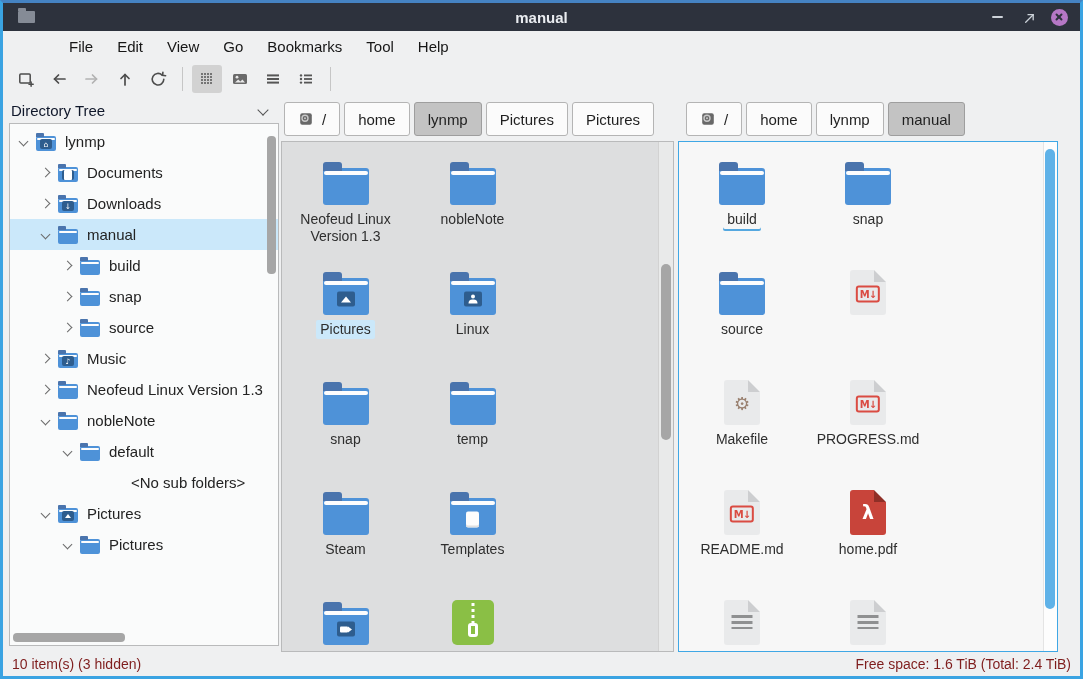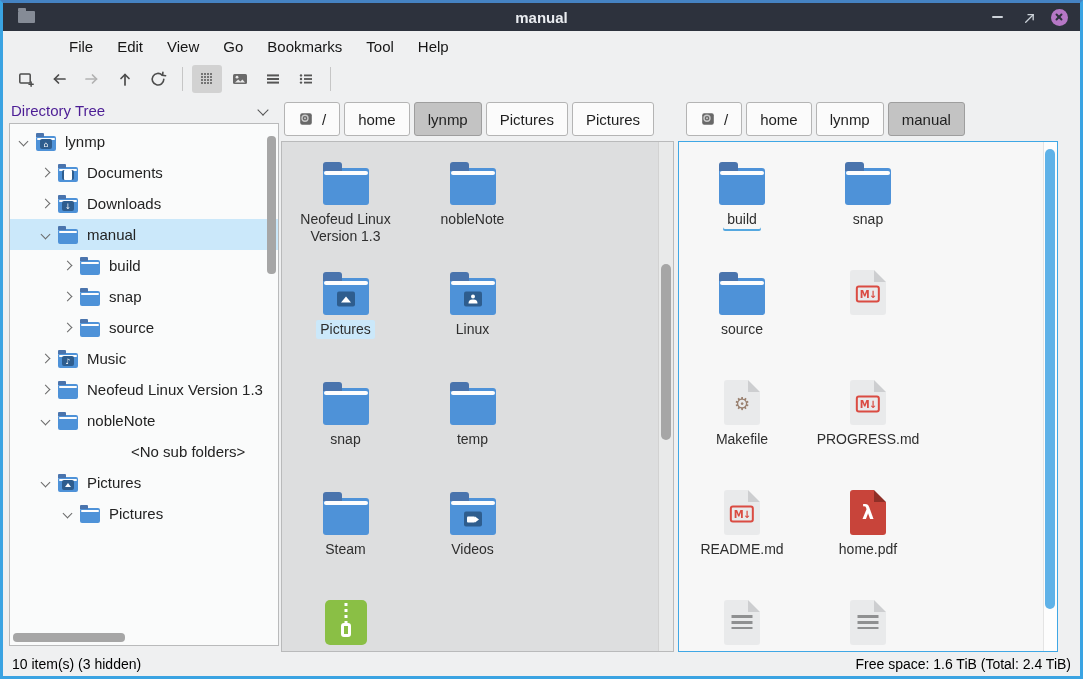--- a/index.html
+++ b/index.html
@@ -23,21 +23,21 @@
   .menubar{height:30px;flex:none;display:flex;align-items:center;padding-left:10px;font-size:15px;background:#eff0f1;margin-left:44px;}
   .menu-item{padding:4px 12px;color:#161616;border-radius:2px;}
   .toolbar{height:36px;flex:none;display:flex;align-items:center;padding-left:8px;gap:3px;background:#eff0f1;}
   .tool-btn{width:30px;height:28px;display:flex;align-items:center;justify-content:center;border-radius:3px;}
   .tool-btn.active{background:#d2d2d2;}
   .tb-sep{width:1px;height:24px;background:#c6c6c6;margin:0 6px;flex:none;}
 
   
   .content{flex:1;display:flex;min-height:0;}
   .sidebar{width:276px;flex:none;display:flex;flex-direction:column;padding:3px 0 6px 6px;box-sizing:border-box;}
-  .side-header{display:flex;align-items:center;justify-content:space-between;height:21px;font-size:15px;color:#4c1d95;padding:0 8px 0 2px;}
+  .side-header{display:flex;align-items:center;justify-content:space-between;height:21px;font-size:15px;color:#0f172a;padding:0 8px 0 2px;}
   .tree-panel{flex:1;border:1px solid #b9babb;background:#fafbfb;position:relative;overflow:hidden;margin-top:2px;}
   #tree{padding-top:2px;}
   .tree-row{display:flex;align-items:center;height:31px;font-size:15px;color:#232323;white-space:nowrap;}
   .tree-row.selected{background:#cbe8fa;}
   .exp{width:16px;height:16px;position:relative;flex:none;}
   .exp::before{content:'';position:absolute;left:4px;top:4px;width:6px;height:6px;border-right:1.6px solid #6a6a6a;border-bottom:1.6px solid #6a6a6a;}
   .exp.closed::before{transform:rotate(-45deg);}
   .exp.open::before{transform:rotate(45deg);}
   .exp.none::before{display:none;}
   .tree-ico{margin:0 9px 0 4px;flex:none;}
@@ -66,21 +66,21 @@
   
   .side-v{position:absolute;right:2px;top:12px;width:9px;height:138px;background:#a6a6a6;border-radius:4px;}
   .side-h{position:absolute;left:3px;bottom:3px;height:9px;width:112px;background:#a6a6a6;border-radius:4px;}
   .scroll-track{position:absolute;right:0;top:0;bottom:0;}
   .mid-track{width:14px;background:#e9eaea;border-left:1px solid #d2d2d2;}
   .mid-thumb{position:absolute;left:2px;width:10px;top:122px;height:176px;background:#a6a6a6;border-radius:5px;}
   .right-track{width:13px;background:#fdfdfd;border-left:1px solid #e4e4e4;}
   .right-thumb{position:absolute;left:1px;width:10px;top:7px;height:460px;background:#5fb2e8;border-radius:5px;}
 
   
-  .statusbar{height:24px;flex:none;display:flex;align-items:center;justify-content:space-between;padding:0 9px;font-size:14px;color:#000000;background:#eff0f1;}
+  .statusbar{height:24px;flex:none;display:flex;align-items:center;justify-content:space-between;padding:0 9px;font-size:14px;color:#7f1d1d;background:#eff0f1;}
 
   
   .fold-big{position:relative;display:inline-block;width:46px;height:37px;background:#4e92d8;border-radius:3px;margin-top:7px;}
   .fold-big::before{content:'';position:absolute;top:-6px;left:0;width:19px;height:9px;background:#4a74ad;border-radius:3px 3px 0 0;}
   .fold-big::after{content:'';position:absolute;top:3px;left:1px;right:1px;height:4px;background:#fdfdfd;border-radius:2px;}
   .fold-mini{position:relative;display:inline-block;width:20px;height:15px;background:#4e92d8;border-radius:2px;margin-top:4px;}
   .fold-mini::before{content:'';position:absolute;top:-3px;left:0;width:8px;height:4px;background:#4a74ad;border-radius:1px 1px 0 0;}
   .fold-mini::after{content:'';position:absolute;top:1.5px;left:1px;right:1px;height:2px;background:#fdfdfd;border-radius:1px;}
   .emblem{position:absolute;left:50%;top:58%;transform:translate(-50%,-50%);width:18px;height:15px;background:#2e5d8e;border-radius:2px;
     display:flex;align-items:center;justify-content:center;color:#fff;z-index:1;font-size:11px;line-height:1;}
@@ -314,20 +314,25 @@
             <div class="tree-row" style="padding-left: 28px;">
               <span class="exp closed"></span>
               <span class="fold-mini tree-ico"></span>
               <span>Neofeud Linux Version 1.3</span>
             </div>
             <div class="tree-row" style="padding-left: 28px;">
               <span class="exp open"></span>
               <span class="fold-mini tree-ico"></span>
               <span>nobleNote</span>
             </div>
+            <div class="tree-row" style="padding-left: 50px;">
+              <span class="exp open"></span>
+              <span class="fold-mini tree-ico"></span>
+              <span>default</span>
+            </div>
             <div class="tree-row" style="padding-left: 72px;">
               <span class="exp none"></span>
               <span class="tree-ico" style="width:20px"></span>
               <span>&lt;No sub folders&gt;</span>
             </div>
             <div class="tree-row" style="padding-left: 28px;">
               <span class="exp open"></span>
               <span class="fold-mini tree-ico">
                 <span class="emblem">
                   <span class="tri"></span>
@@ -417,20 +422,30 @@
             </div>
             <div class="file-item">
               <div class="icon-slot">
                 <span class="fold-big"></span>
               </div>
               <div class="flabel">Steam</div>
             </div>
             <div class="file-item">
               <div class="icon-slot">
                 <span class="fold-big">
+                  <span class="emblem bare">
+                    <span class="minipage"></span>
+                  </span>
+                </span>
+              </div>
+              <div class="flabel">Templates</div>
+            </div>
+            <div class="file-item">
+              <div class="icon-slot">
+                <span class="fold-big">
                   <span class="emblem">
                     <span class="cam"></span>
                   </span>
                 </span>
               </div>
               <div class="flabel">Videos</div>
             </div>
             <div class="file-item">
               <div class="icon-slot">
                 <span class="arch">

